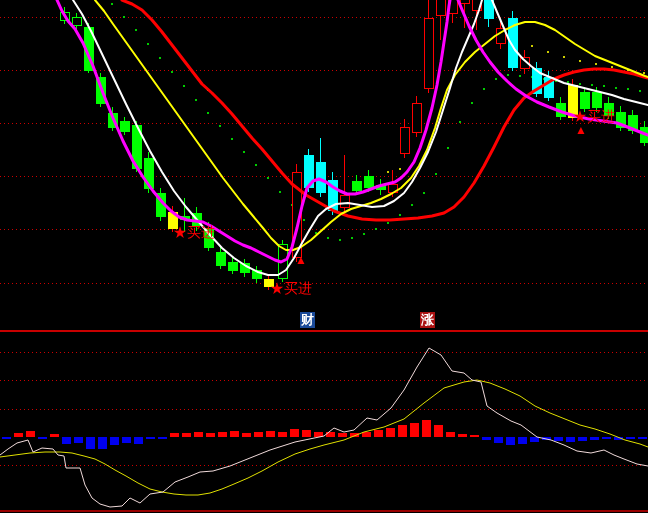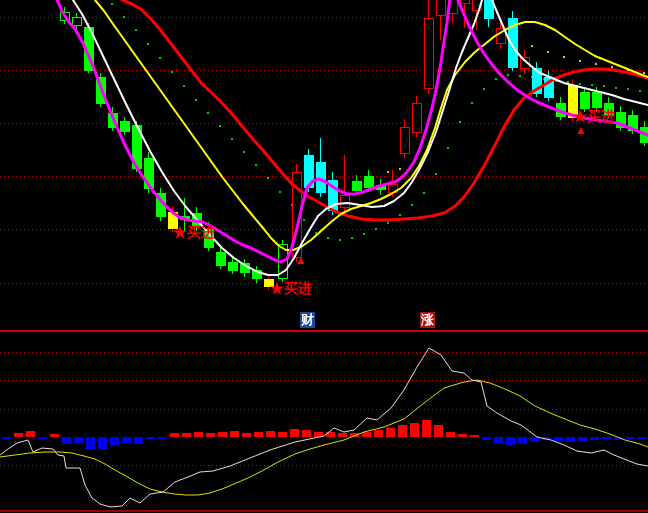--- a/index.html
+++ b/index.html
@@ -1,19 +1,19 @@
 <!DOCTYPE html>
 <html><head>
 <meta charset="utf-8">
 <style>
   html,body{margin:0;padding:0;background:#000;}
   #screen{position:relative;width:648px;height:513px;background:#000;overflow:hidden;
           font-family:"Liberation Sans",sans-serif;}
   #chart-svg{position:absolute;left:0;top:0;}
-  .signal{position:absolute;font-size:14px;font-weight:bold;line-height:15px;white-space:nowrap;letter-spacing:0;}
+  .signal{position:absolute;font-size:14px;font-weight:normal;line-height:15px;white-space:nowrap;letter-spacing:0;}
   .tri{position:absolute;font-size:12px;line-height:12px;}
   .sep-label{position:absolute;font-size:13px;font-weight:bold;line-height:16px;padding:0 1px;}
   .hline{position:absolute;left:0;width:648px;}
 </style>
 </head>
 <body>
 
 <div id="screen">
   <svg id="chart-svg" width="648" height="513" shape-rendering="crispEdges">
       <g>

